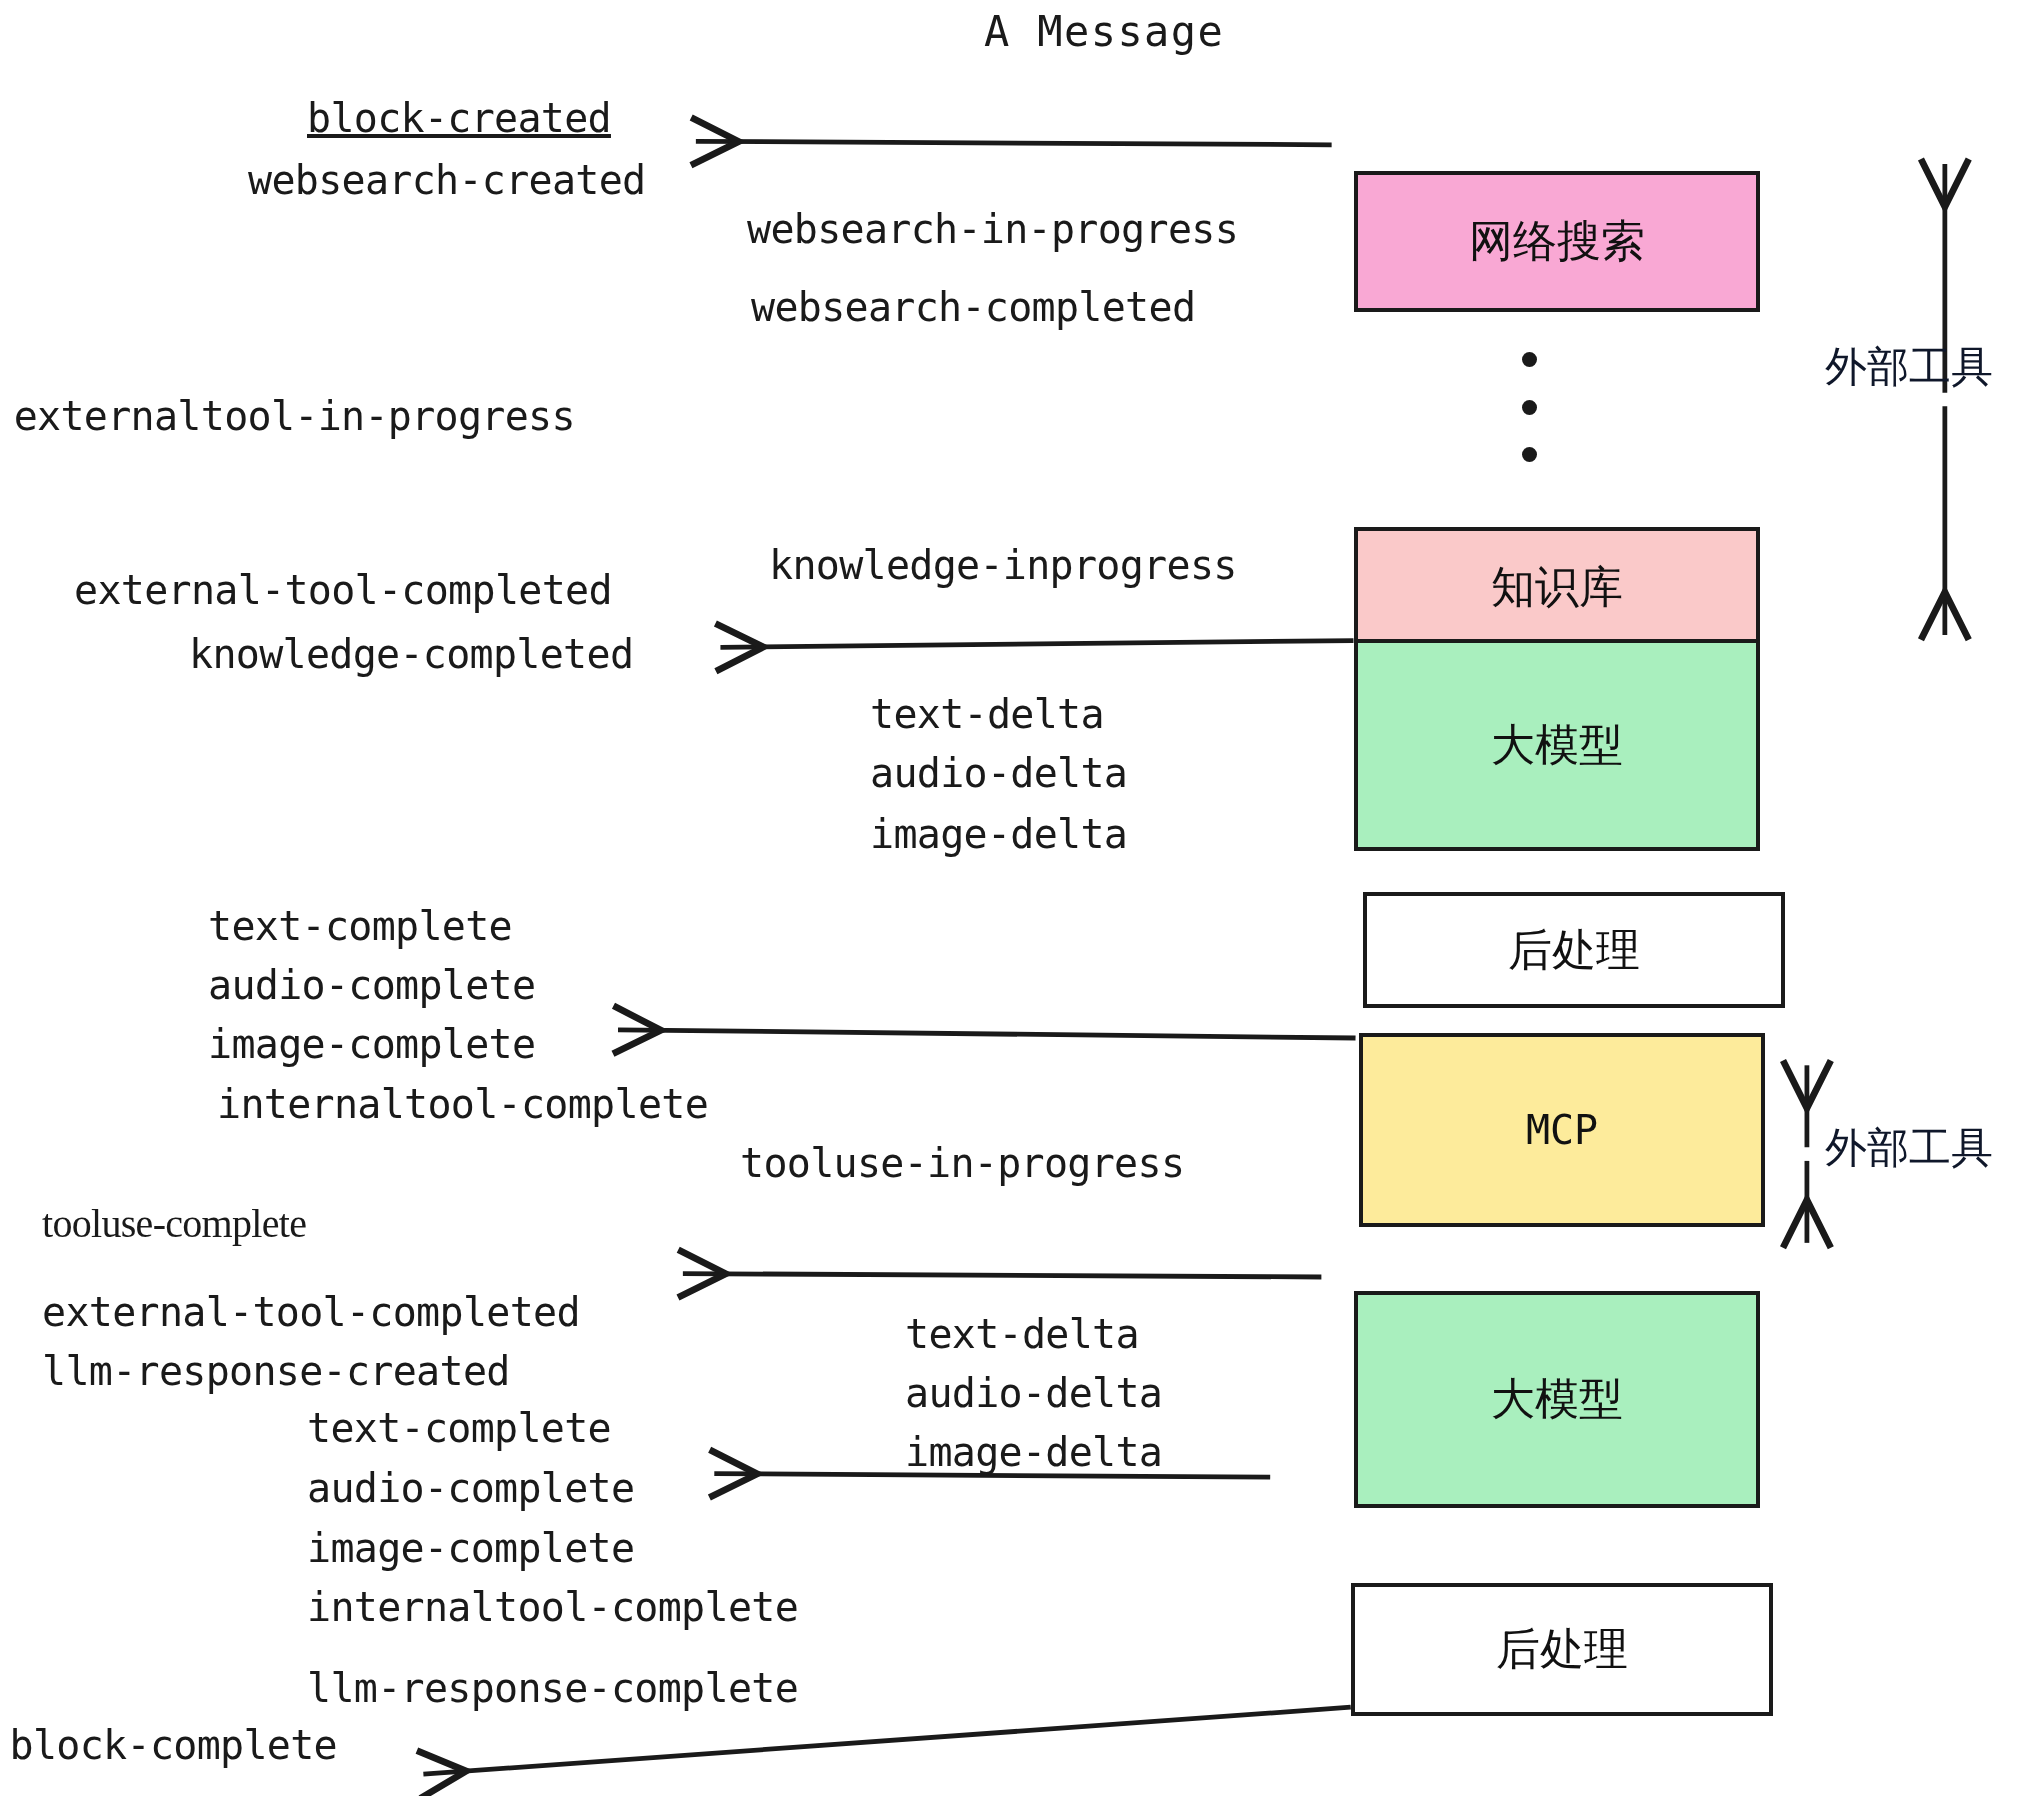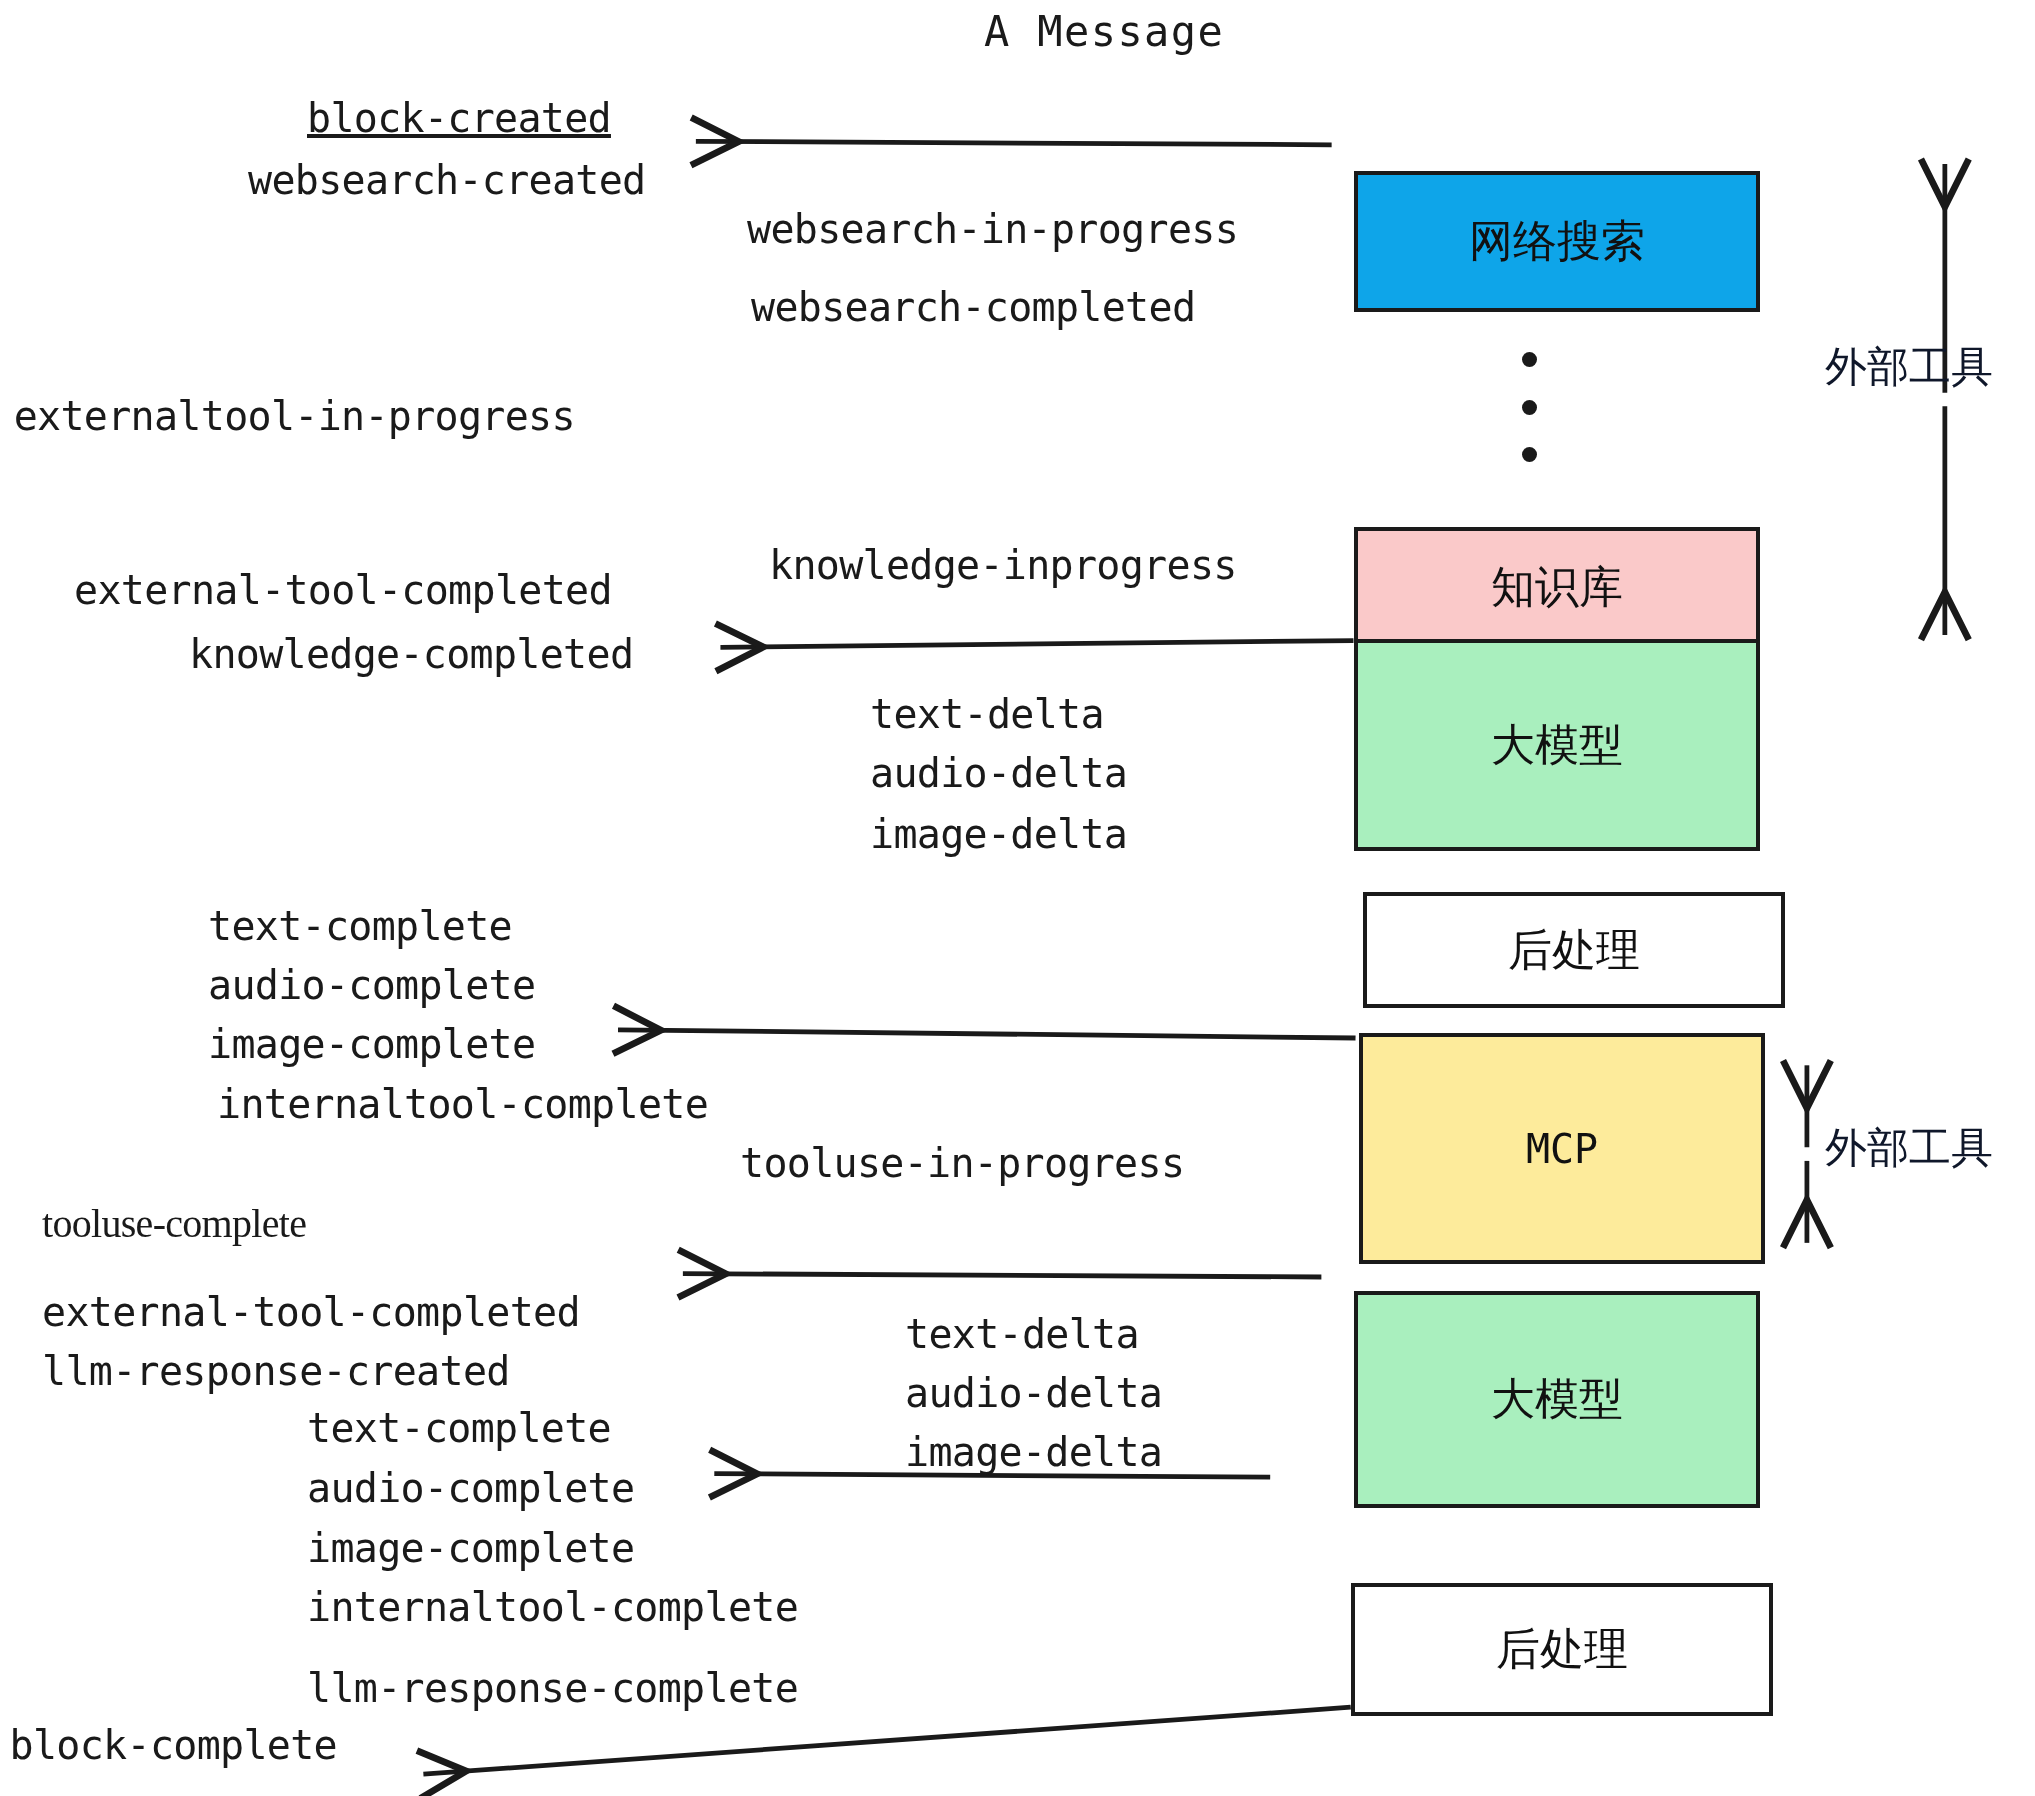--- a/index.html
+++ b/index.html
@@ -44,33 +44,33 @@
       </g>
     <g id="scope-layer" stroke="#1a1a1a" stroke-width="7" fill="none">
         <line x1="2848" y1="575" x2="2848" y2="240" marker-end="url(#ahu)"></line>
         <line x1="2848" y1="595" x2="2848" y2="930" marker-end="url(#ahu)"></line>
         <line x1="2646" y1="1680" x2="2646" y2="1560" marker-end="url(#ahu)"></line>
         <line x1="2646" y1="1700" x2="2646" y2="1820" marker-end="url(#ahu)"></line>
       </g>
   </svg>
 
   <div id="box-layer">
-      <div class="box" style="left: 1354px; top: 171px; width: 406px; height: 141px; background: #0ea5e9;">
+      <div class="box" style="left: 1354px; top: 171px; width: 406px; height: 141px; background: #f9a8d4;">
         <span>网络搜索</span>
       </div>
       <div class="box" style="left: 1354px; top: 527px; width: 406px; height: 121px; background: rgb(250, 201, 201); align-items: center;">
         <span>知识库</span>
       </div>
       <div class="box" style="left: 1354px; top: 639px; width: 406px; height: 212px; background: rgb(169, 239, 190);">
         <span>大模型</span>
       </div>
       <div class="box" style="left: 1363px; top: 892px; width: 422px; height: 116px; background: rgb(255, 255, 255);">
         <span>后处理</span>
       </div>
-      <div class="box mcp" style="left: 1359px; top: 1033px; width: 406px; height: 231px; background: rgb(253, 235, 155);">
+      <div class="box mcp" style="left: 1359px; top: 1033px; width: 406px; height: 194px; background: rgb(253, 235, 155);">
         <span>MCP</span>
       </div>
       <div class="box" style="left: 1354px; top: 1291px; width: 406px; height: 217px; background: rgb(169, 239, 190);">
         <span>大模型</span>
       </div>
       <div class="box" style="left: 1351px; top: 1583px; width: 422px; height: 133px; background: rgb(255, 255, 255);">
         <span>后处理</span>
       </div>
     </div>
 

